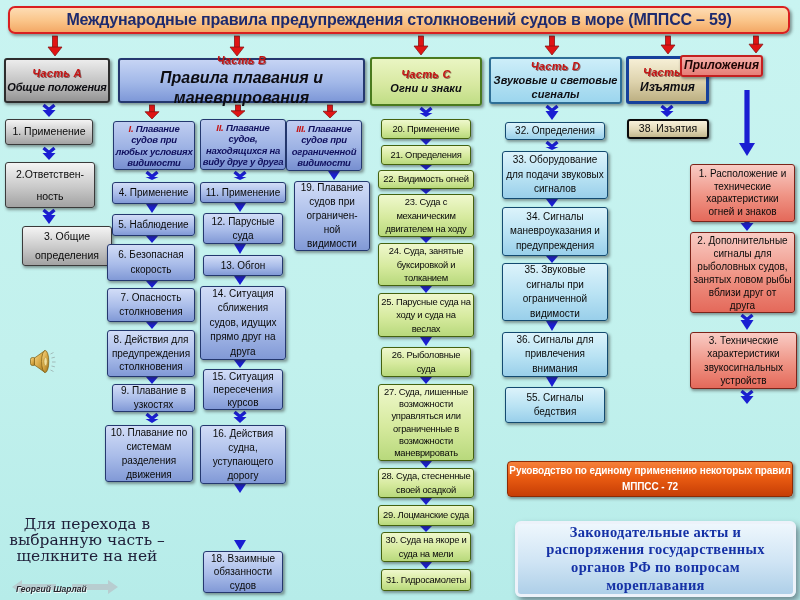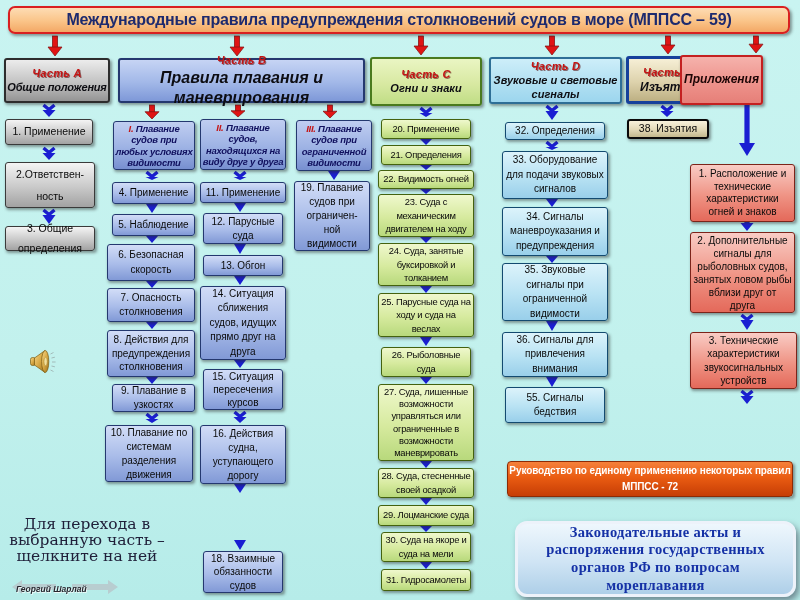--- a/index.html
+++ b/index.html
@@ -36,21 +36,21 @@
   .fA{font-size:10.5px}
   .fB{font-size:10px}
   .fC{font-size:9.4px;letter-spacing:-0.25px}
   .fD{font-size:10px}
   .fP{font-size:10px}
   .f38{font-size:10.5px}
   .orange{background:linear-gradient(180deg,#f5813a 0%,#ea5c12 45%,#c63d05 100%);
     border:1px solid #8c2a04;border-radius:4px;color:#ffffff;font-weight:bold;
     font-size:10px;letter-spacing:-0.1px;font-family:"Liberation Sans",sans-serif;line-height:1.6}
   .legal{background:linear-gradient(180deg,#eef7fd 0%,#cfe4f4 55%,#aecfe8 100%);
-    border:3px solid #edf2fa;border-radius:12px;box-shadow:3px 4px 6px rgba(40,40,60,.5);
+    border:3px solid #edf2fa;border-radius:6px;box-shadow:3px 4px 6px rgba(40,40,60,.5);
     color:#1531a6;font-weight:bold;font-size:14.5px;font-family:"Liberation Serif",serif;line-height:1.22;letter-spacing:.3px}
   .instr{position:absolute;z-index:2;text-align:center;font-family:"DejaVu Serif",serif;
     font-size:15.5px;line-height:15.8px;color:#20203a;white-space:pre-line}
   .wm{position:absolute;z-index:2;font-size:8.5px;font-weight:bold;font-style:italic;
     color:#26262e;text-shadow:0.7px 0.7px 0 rgba(255,255,255,.75)}
   .wm .arr{position:absolute;left:-6px;top:-6px;z-index:-1;opacity:.8}
   .spk{position:absolute;z-index:2}
 </style>
 </head>
 <body>
@@ -150,26 +150,26 @@
   </div>
   <div class="box hdr cyanh" style="left:489px;top:57px;width:133px;height:47px">
     <span class="part">Часть D</span>
     <span class="hsub">Звуковые и световые
 сигналы</span>
   </div>
   <div class="box hdr beigeh" style="left:626px;top:56px;width:83px;height:48px">
     <span class="part">Часть Е</span>
     <span class="hsub" style="font-size:12px">Изъятия</span>
   </div>
-  <div class="box pinkh" style="left:680px;top:55px;width:83px;height:50px">Приложения</div>
+  <div class="box pinkh" style="left:680px;top:55px;width:83px;height:22px">Приложения</div>
 
   <div class="box gray fA" style="left:5px;top:119px;width:88px;height:26px">1. Применение</div>
   <div class="box gray fA" style="left:5px;top:162px;width:90px;height:46px;line-height:2.1">2.Ответствен-
 ность</div>
-  <div class="box gray fA" style="left:5px;top:226px;width:90px;height:25px;line-height:1.85">3. Общие
+  <div class="box gray fA" style="left:22px;top:226px;width:90px;height:40px;line-height:1.85">3. Общие
 определения</div>
 
   <div class="box subh" style="left:113px;top:121px;width:82px;height:49px">
     <span><b>I.</b><span> Плавание
 судов при
 любых условиях
 видимости</span></span>
   </div>
   <div class="box blue fB" style="left:112px;top:182px;width:83px;height:22px">4. Применение</div>
   <div class="box blue fB" style="left:112px;top:214px;width:83px;height:22px">5. Наблюдение</div>
@@ -206,21 +206,21 @@
 пересечения
 курсов</div>
   <div class="box blue fB" style="left:200px;top:425px;width:86px;height:59px;line-height:1.4">16. Действия
 судна,
 уступающего
 дорогу</div>
   <div class="box blue fB" style="left:203px;top:551px;width:80px;height:42px;line-height:1.35">18. Взаимные
 обязанности
 судов</div>
 
-  <div class="box subh" style="left:296px;top:120px;width:76px;height:51px">
+  <div class="box subh" style="left:286px;top:120px;width:76px;height:51px">
     <span><b>III.</b><span> Плавание
 судов при
 ограниченной
 видимости</span></span>
   </div>
   <div class="box blue fB" style="left:294px;top:181px;width:76px;height:70px;line-height:1.4">19. Плавание
 судов при
 ограничен-
 ной
 видимости</div>

